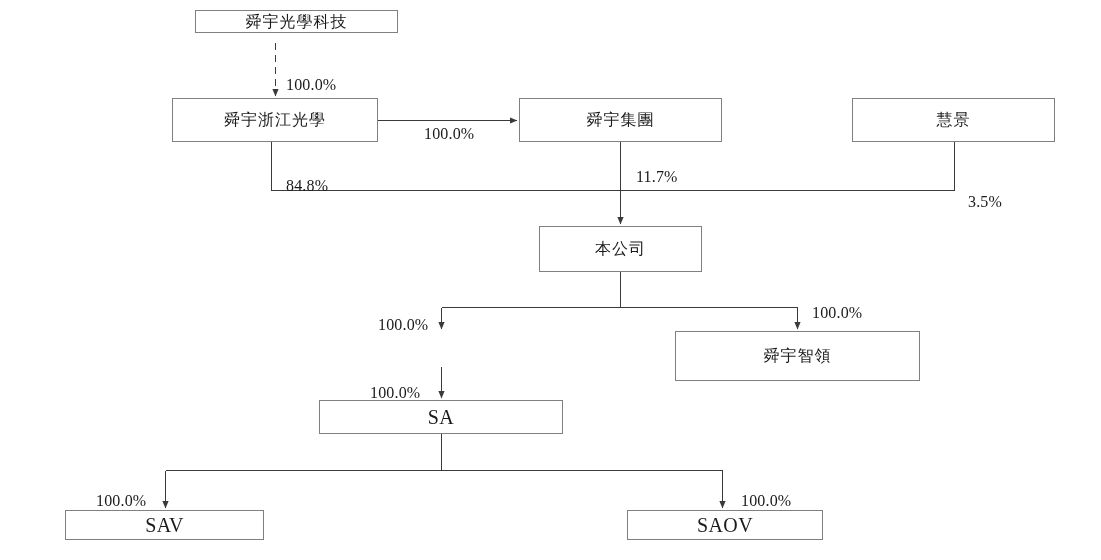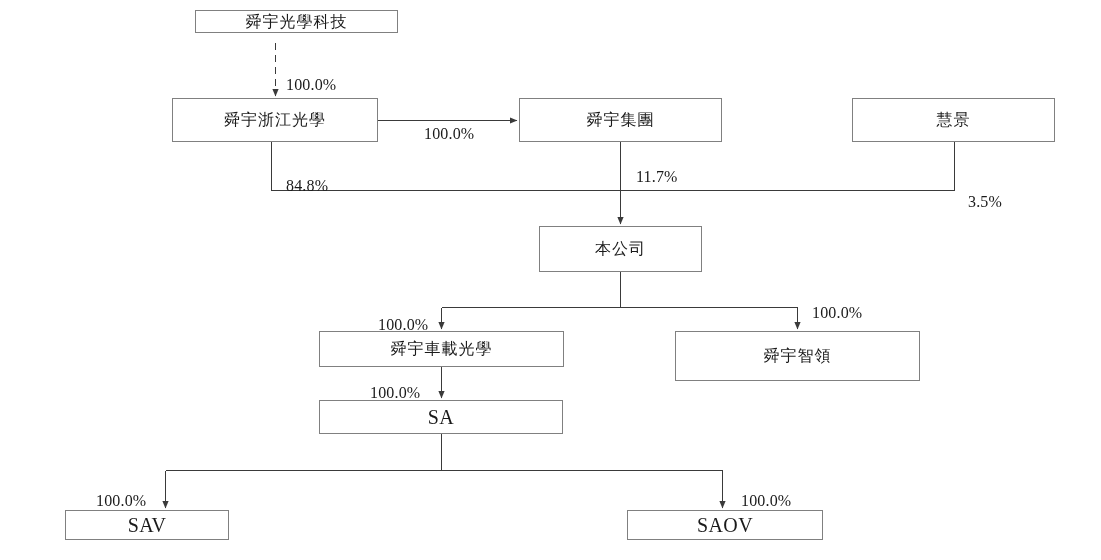--- a/index.html
+++ b/index.html
@@ -106,33 +106,30 @@
   </div>
 
   <div class="node" style="left:852px; top:98px; width:203px; height:44px;">
     <span>慧景</span>
   </div>
 
   <div class="node" style="left:539px; top:226px; width:163px; height:46px;">
     <span>本公司</span>
   </div>
 
-  <div class="node" style="left:319px; top:331px; width:245px; height:36px;">
-    <span>舜宇車載光學</span>
-  </div>
 
   <div class="node" style="left:675px; top:331px; width:245px; height:50px;">
     <span>舜宇智領</span>
   </div>
 
   <div class="node latin" style="left:319px; top:400px; width:244px; height:34px;">
     <span>SA</span>
   </div>
 
-  <div class="node latin" style="left:65px; top:510px; width:164px; height:30px;">
+  <div class="node latin" style="left:65px; top:510px; width:199px; height:30px;">
     <span>SAV</span>
   </div>
 
   <div class="node latin" style="left:627px; top:510px; width:196px; height:30px;">
     <span>SAOV</span>
   </div>
 
   <div class="edge-label" style="left:286px; top:77px;">100.0%</div>
 
   <div class="edge-label" style="left:424px; top:126px;">100.0%</div>

